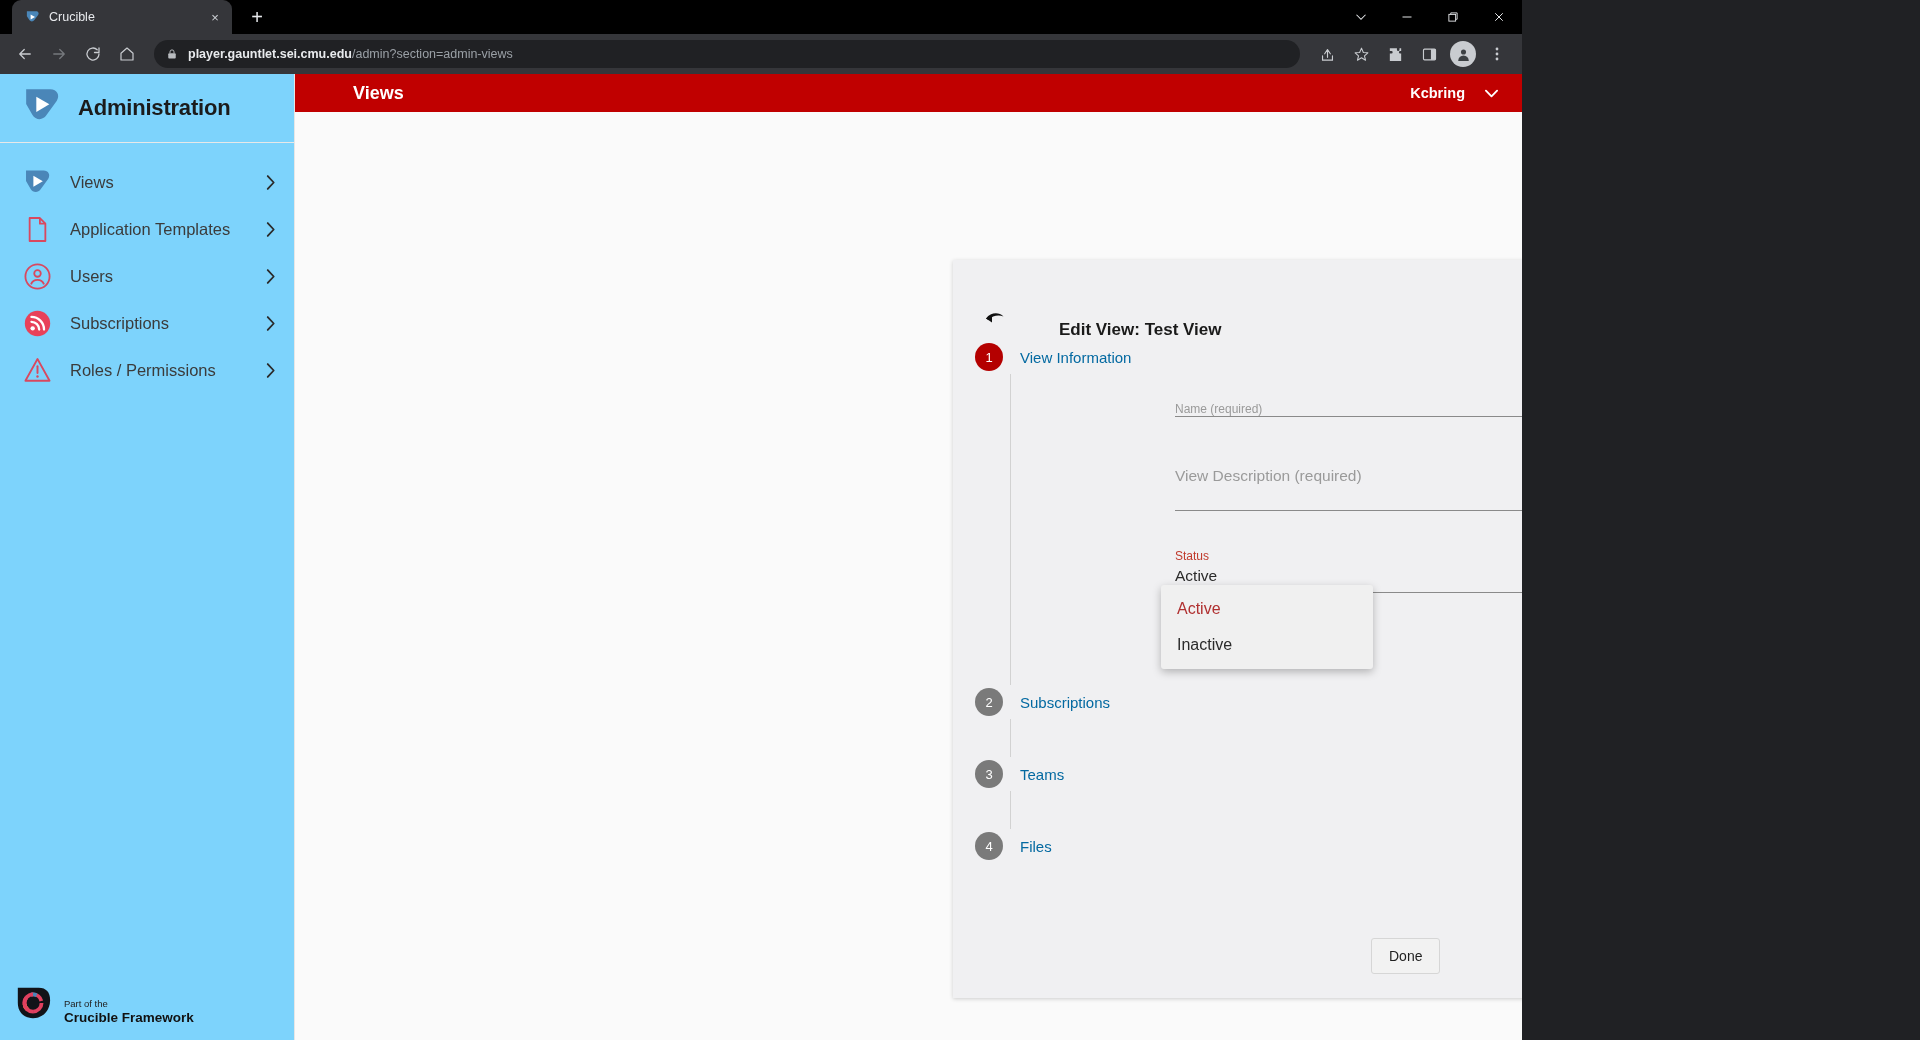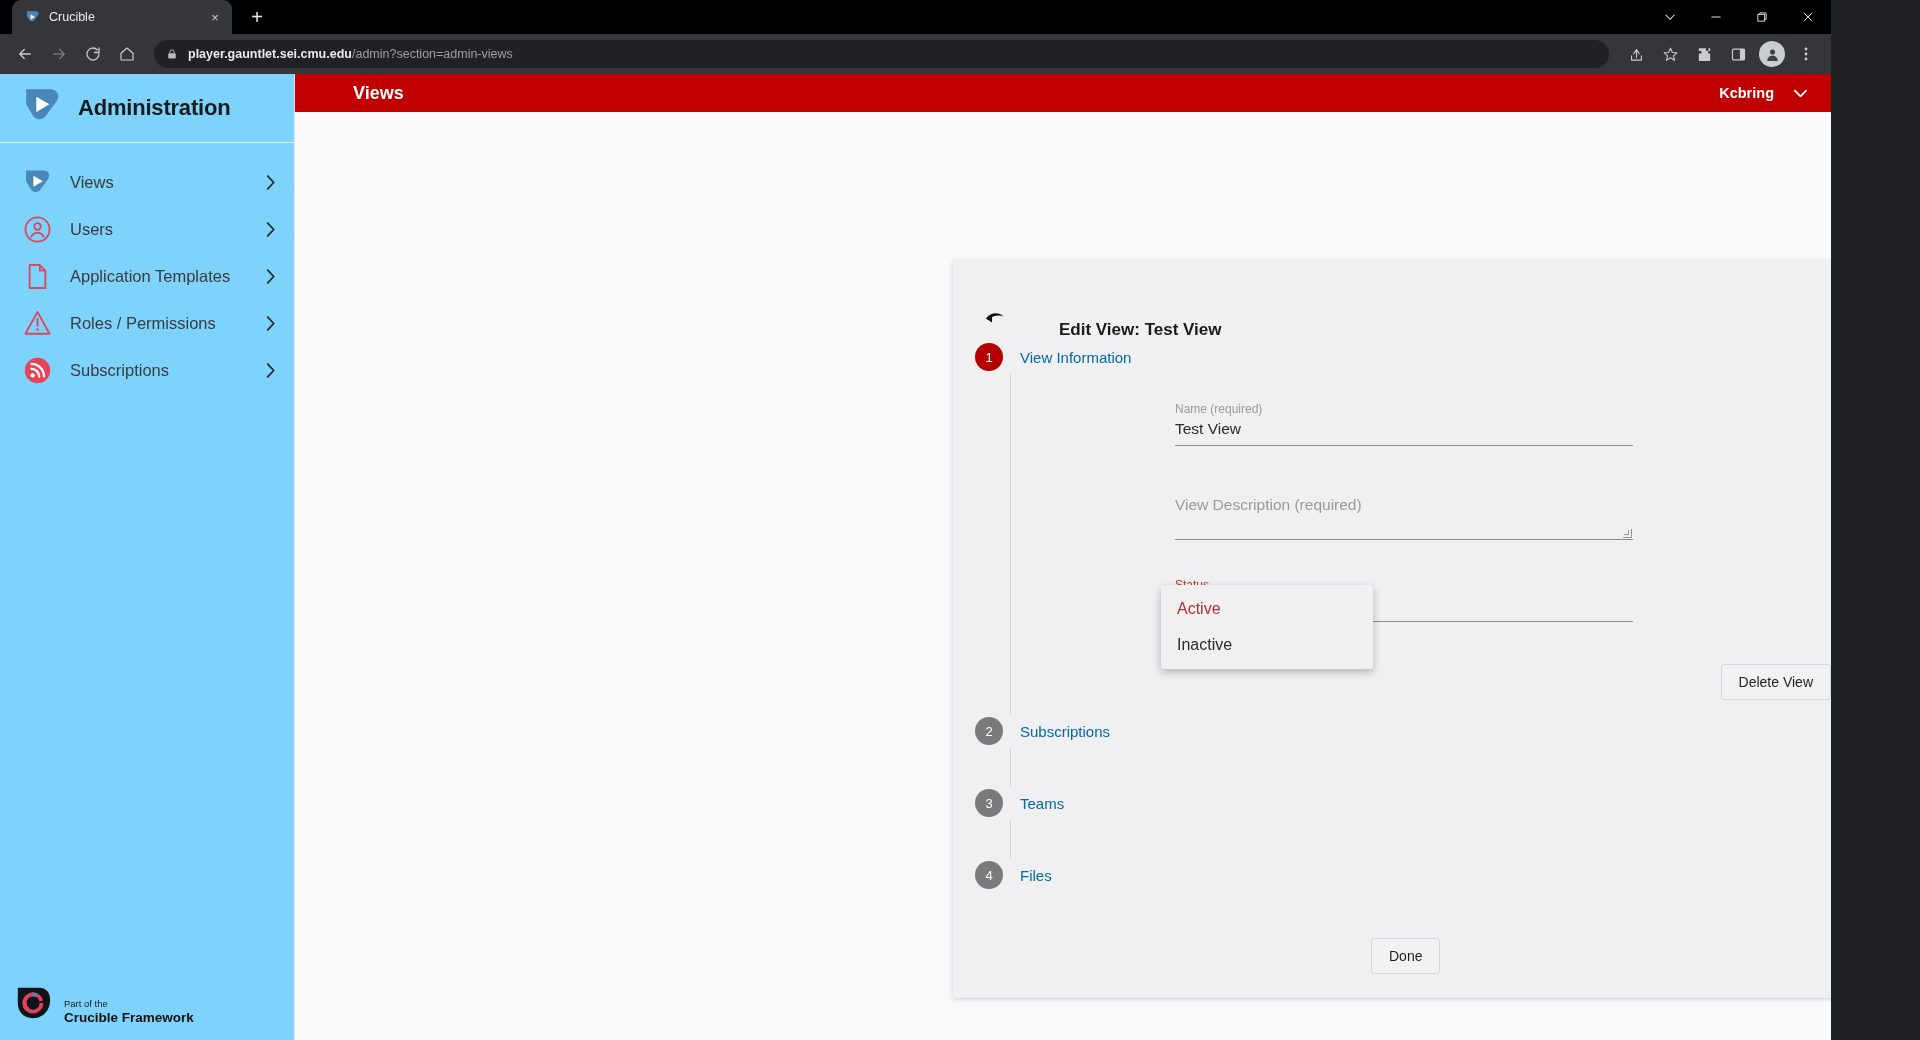--- a/index.html
+++ b/index.html
@@ -4,21 +4,21 @@
 <style>
   * { box-sizing: border-box; margin: 0; padding: 0; }
   html, body {
     width: 1920px; height: 1040px;
     font-family: "Liberation Sans", sans-serif;
     background: #202124;
     overflow: hidden;
   }
 
   
-  .browser { width: 1831px; height: 1040px; display: flex; flex-direction: column; background:#202124; }
+  .browser { width: 1522px; height: 1040px; display: flex; flex-direction: column; background:#202124; }
 
   .titlebar {
     height: 34px; background: #000000;
     display: flex; align-items: flex-end; position: relative; flex: 0 0 34px;
   }
   .tab {
     margin-left: 12px; height: 34px; width: 220px;
     background: #35363a; border-radius: 9px 9px 0 0;
     display: flex; align-items: center; padding: 0 8px 0 12px; gap: 9px;
   }
@@ -312,74 +312,74 @@
           <span class="nav-chev">
             <svg width="11" height="17" viewBox="0 0 12 18">
                 <path d="M3 2 L9.5 9 L3 16" stroke="#2b2b2b" stroke-width="2" fill="none" stroke-linecap="round" stroke-linejoin="round"></path>
               </svg>
           </span>
         </div>
 
         <div class="nav-item">
           <span class="nav-icon">
             <svg width="29" height="29" viewBox="0 0 24 24">
+              <path d="M5.5 2.5 H14 L18.5 7.2 V21.5 H5.5 Z" stroke="#d9485f" stroke-width="1.5" fill="none" stroke-linejoin="round"></path>
+              <path d="M14 2.5 V7.2 H18.5" stroke="#d9485f" stroke-width="1.5" fill="none" stroke-linejoin="round"></path>
+            </svg>
+          </span>
+          <span class="nav-label">Application Templates</span>
+          <span class="nav-chev">
+            <svg width="11" height="17" viewBox="0 0 12 18">
+                <path d="M3 2 L9.5 9 L3 16" stroke="#2b2b2b" stroke-width="2" fill="none" stroke-linecap="round" stroke-linejoin="round"></path>
+              </svg>
+          </span>
+        </div>
+
+        <div class="nav-item">
+          <span class="nav-icon">
+            <svg width="29" height="29" viewBox="0 0 24 24">
               <circle cx="12" cy="12" r="10" stroke="#d9485f" stroke-width="1.5" fill="none"></circle>
               <circle cx="12" cy="9.5" r="2.7" stroke="#d9485f" stroke-width="1.5" fill="none"></circle>
               <path d="M6.6 18.5 a5.8 5.8 0 0 1 10.8 0" stroke="#d9485f" stroke-width="1.5" fill="none"></path>
             </svg>
           </span>
           <span class="nav-label">Users</span>
-          <span class="nav-chev">
-            <svg width="11" height="17" viewBox="0 0 12 18">
-                <path d="M3 2 L9.5 9 L3 16" stroke="#2b2b2b" stroke-width="2" fill="none" stroke-linecap="round" stroke-linejoin="round"></path>
-              </svg>
-          </span>
-        </div>
-
-        <div class="nav-item">
-          <span class="nav-icon">
-            <svg width="29" height="29" viewBox="0 0 24 24">
-              <path d="M5.5 2.5 H14 L18.5 7.2 V21.5 H5.5 Z" stroke="#d9485f" stroke-width="1.5" fill="none" stroke-linejoin="round"></path>
-              <path d="M14 2.5 V7.2 H18.5" stroke="#d9485f" stroke-width="1.5" fill="none" stroke-linejoin="round"></path>
-            </svg>
-          </span>
-          <span class="nav-label">Application Templates</span>
-          <span class="nav-chev">
-            <svg width="11" height="17" viewBox="0 0 12 18">
-                <path d="M3 2 L9.5 9 L3 16" stroke="#2b2b2b" stroke-width="2" fill="none" stroke-linecap="round" stroke-linejoin="round"></path>
-              </svg>
-          </span>
-        </div>
-
-        <div class="nav-item">
-          <span class="nav-icon">
-            <svg width="29" height="29" viewBox="0 0 24 24">
-              <path d="M12 2.5 L22 20.5 H2 Z" stroke="#d9485f" stroke-width="1.5" fill="none" stroke-linejoin="round"></path>
-              <path d="M12 8.5 V14" stroke="#d9485f" stroke-width="1.6" stroke-linecap="round"></path>
-              <circle cx="12" cy="17" r="1" fill="#d9485f"></circle>
-            </svg>
-          </span>
-          <span class="nav-label">Roles / Permissions</span>
           <span class="nav-chev">
             <svg width="11" height="17" viewBox="0 0 12 18">
                 <path d="M3 2 L9.5 9 L3 16" stroke="#2b2b2b" stroke-width="2" fill="none" stroke-linecap="round" stroke-linejoin="round"></path>
               </svg>
           </span>
         </div>
 
         <div class="nav-item">
           <span class="nav-icon">
             <svg width="29" height="29" viewBox="0 0 24 24">
               <circle cx="12" cy="12" r="10.5" fill="#e8415a"></circle>
               <circle cx="8" cy="16" r="1.8" fill="#ffffff"></circle>
               <path d="M7 10.6 a6.4 6.4 0 0 1 6.4 6.4" stroke="#ffffff" stroke-width="1.9" fill="none" stroke-linecap="round"></path>
               <path d="M7 6.6 a10.4 10.4 0 0 1 10.4 10.4" stroke="#ffffff" stroke-width="1.9" fill="none" stroke-linecap="round"></path>
             </svg>
           </span>
           <span class="nav-label">Subscriptions</span>
+          <span class="nav-chev">
+            <svg width="11" height="17" viewBox="0 0 12 18">
+                <path d="M3 2 L9.5 9 L3 16" stroke="#2b2b2b" stroke-width="2" fill="none" stroke-linecap="round" stroke-linejoin="round"></path>
+              </svg>
+          </span>
+        </div>
+
+        <div class="nav-item">
+          <span class="nav-icon">
+            <svg width="29" height="29" viewBox="0 0 24 24">
+              <path d="M12 2.5 L22 20.5 H2 Z" stroke="#d9485f" stroke-width="1.5" fill="none" stroke-linejoin="round"></path>
+              <path d="M12 8.5 V14" stroke="#d9485f" stroke-width="1.6" stroke-linecap="round"></path>
+              <circle cx="12" cy="17" r="1" fill="#d9485f"></circle>
+            </svg>
+          </span>
+          <span class="nav-label">Roles / Permissions</span>
           <span class="nav-chev">
             <svg width="11" height="17" viewBox="0 0 12 18">
                 <path d="M3 2 L9.5 9 L3 16" stroke="#2b2b2b" stroke-width="2" fill="none" stroke-linecap="round" stroke-linejoin="round"></path>
               </svg>
           </span>
         </div>
 
       </div>
 
       <div class="side-foot">
@@ -436,21 +436,20 @@
 
             <div style="position:relative; padding-bottom:6px;">
               <div class="step-line" style="top:0; bottom:0;"></div>
 
               <div class="fields">
 
                 <div style="height:28px;"></div>
 
                 <div class="field">
                   <div class="field-label">Name (required)</div>
-                  <div class="field-value">Test View</div>
                   <div class="field-underline"></div>
                 </div>
 
                 <div style="height:46px;"></div>
 
                 <div class="field">
                   <div class="field-placeholder">View Description (required)</div>
                   <div style="height:18px;"></div>
                   <div class="field-underline"></div>
                   <span class="resize-handle"></span>

